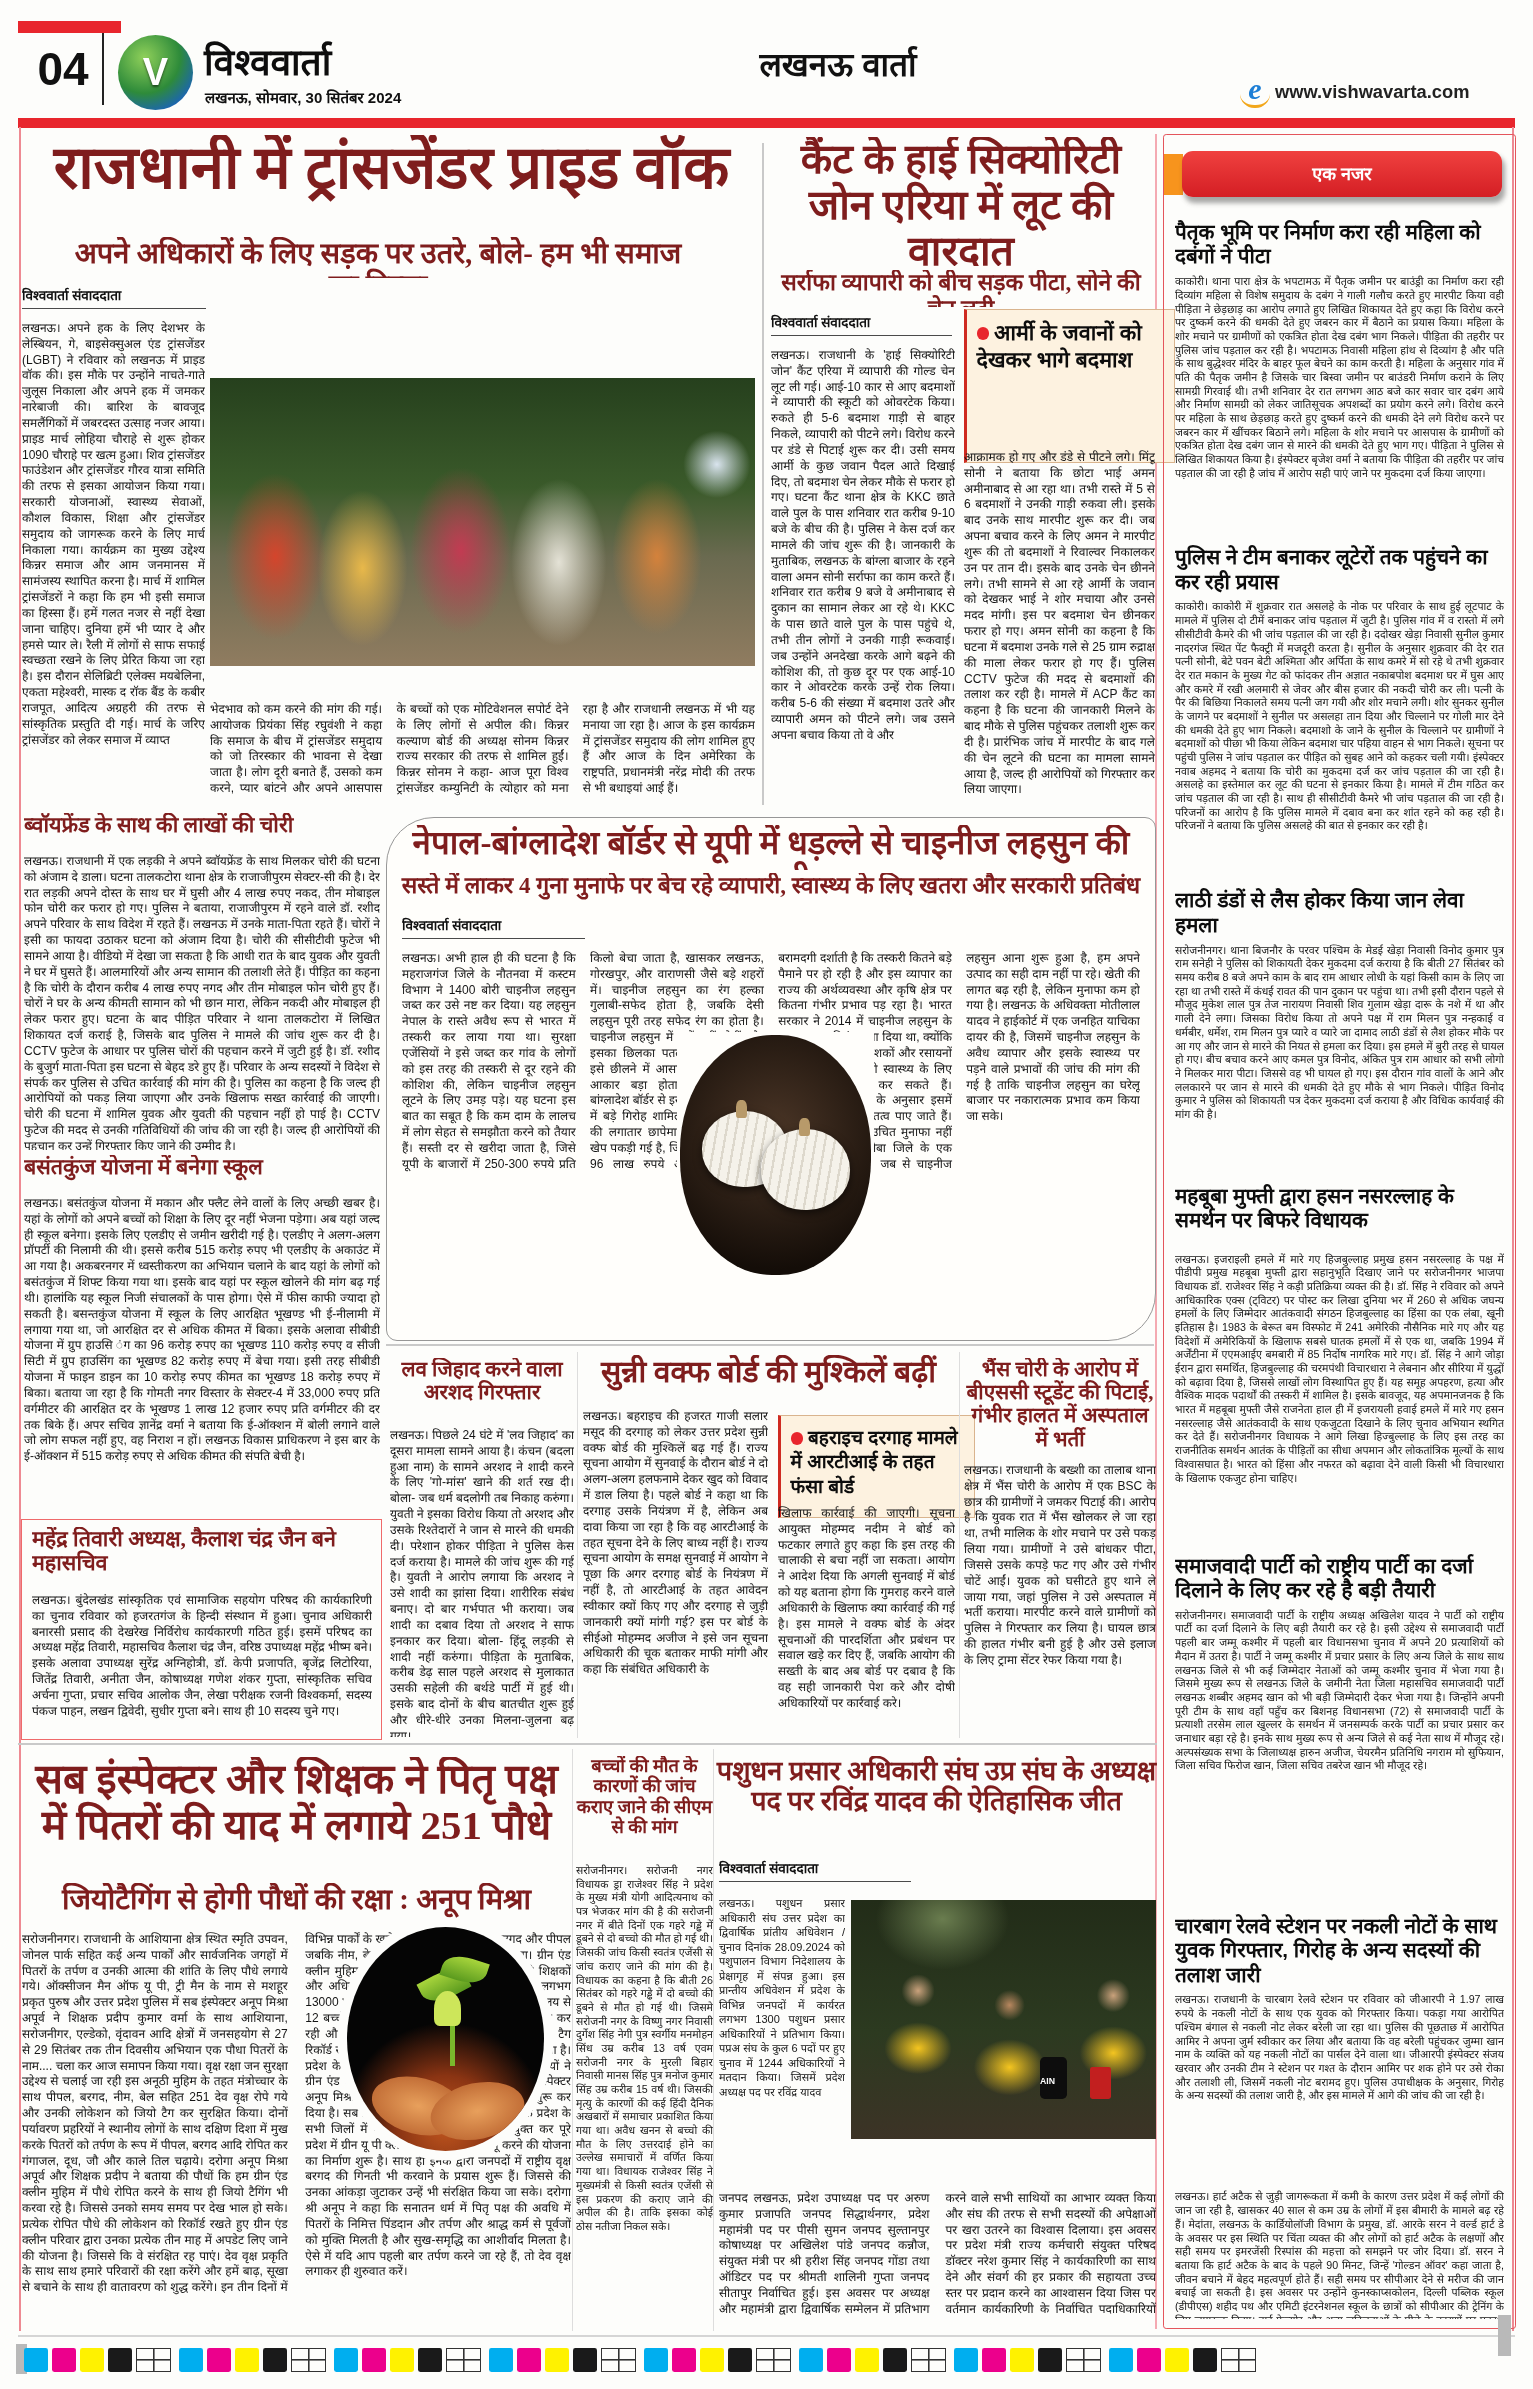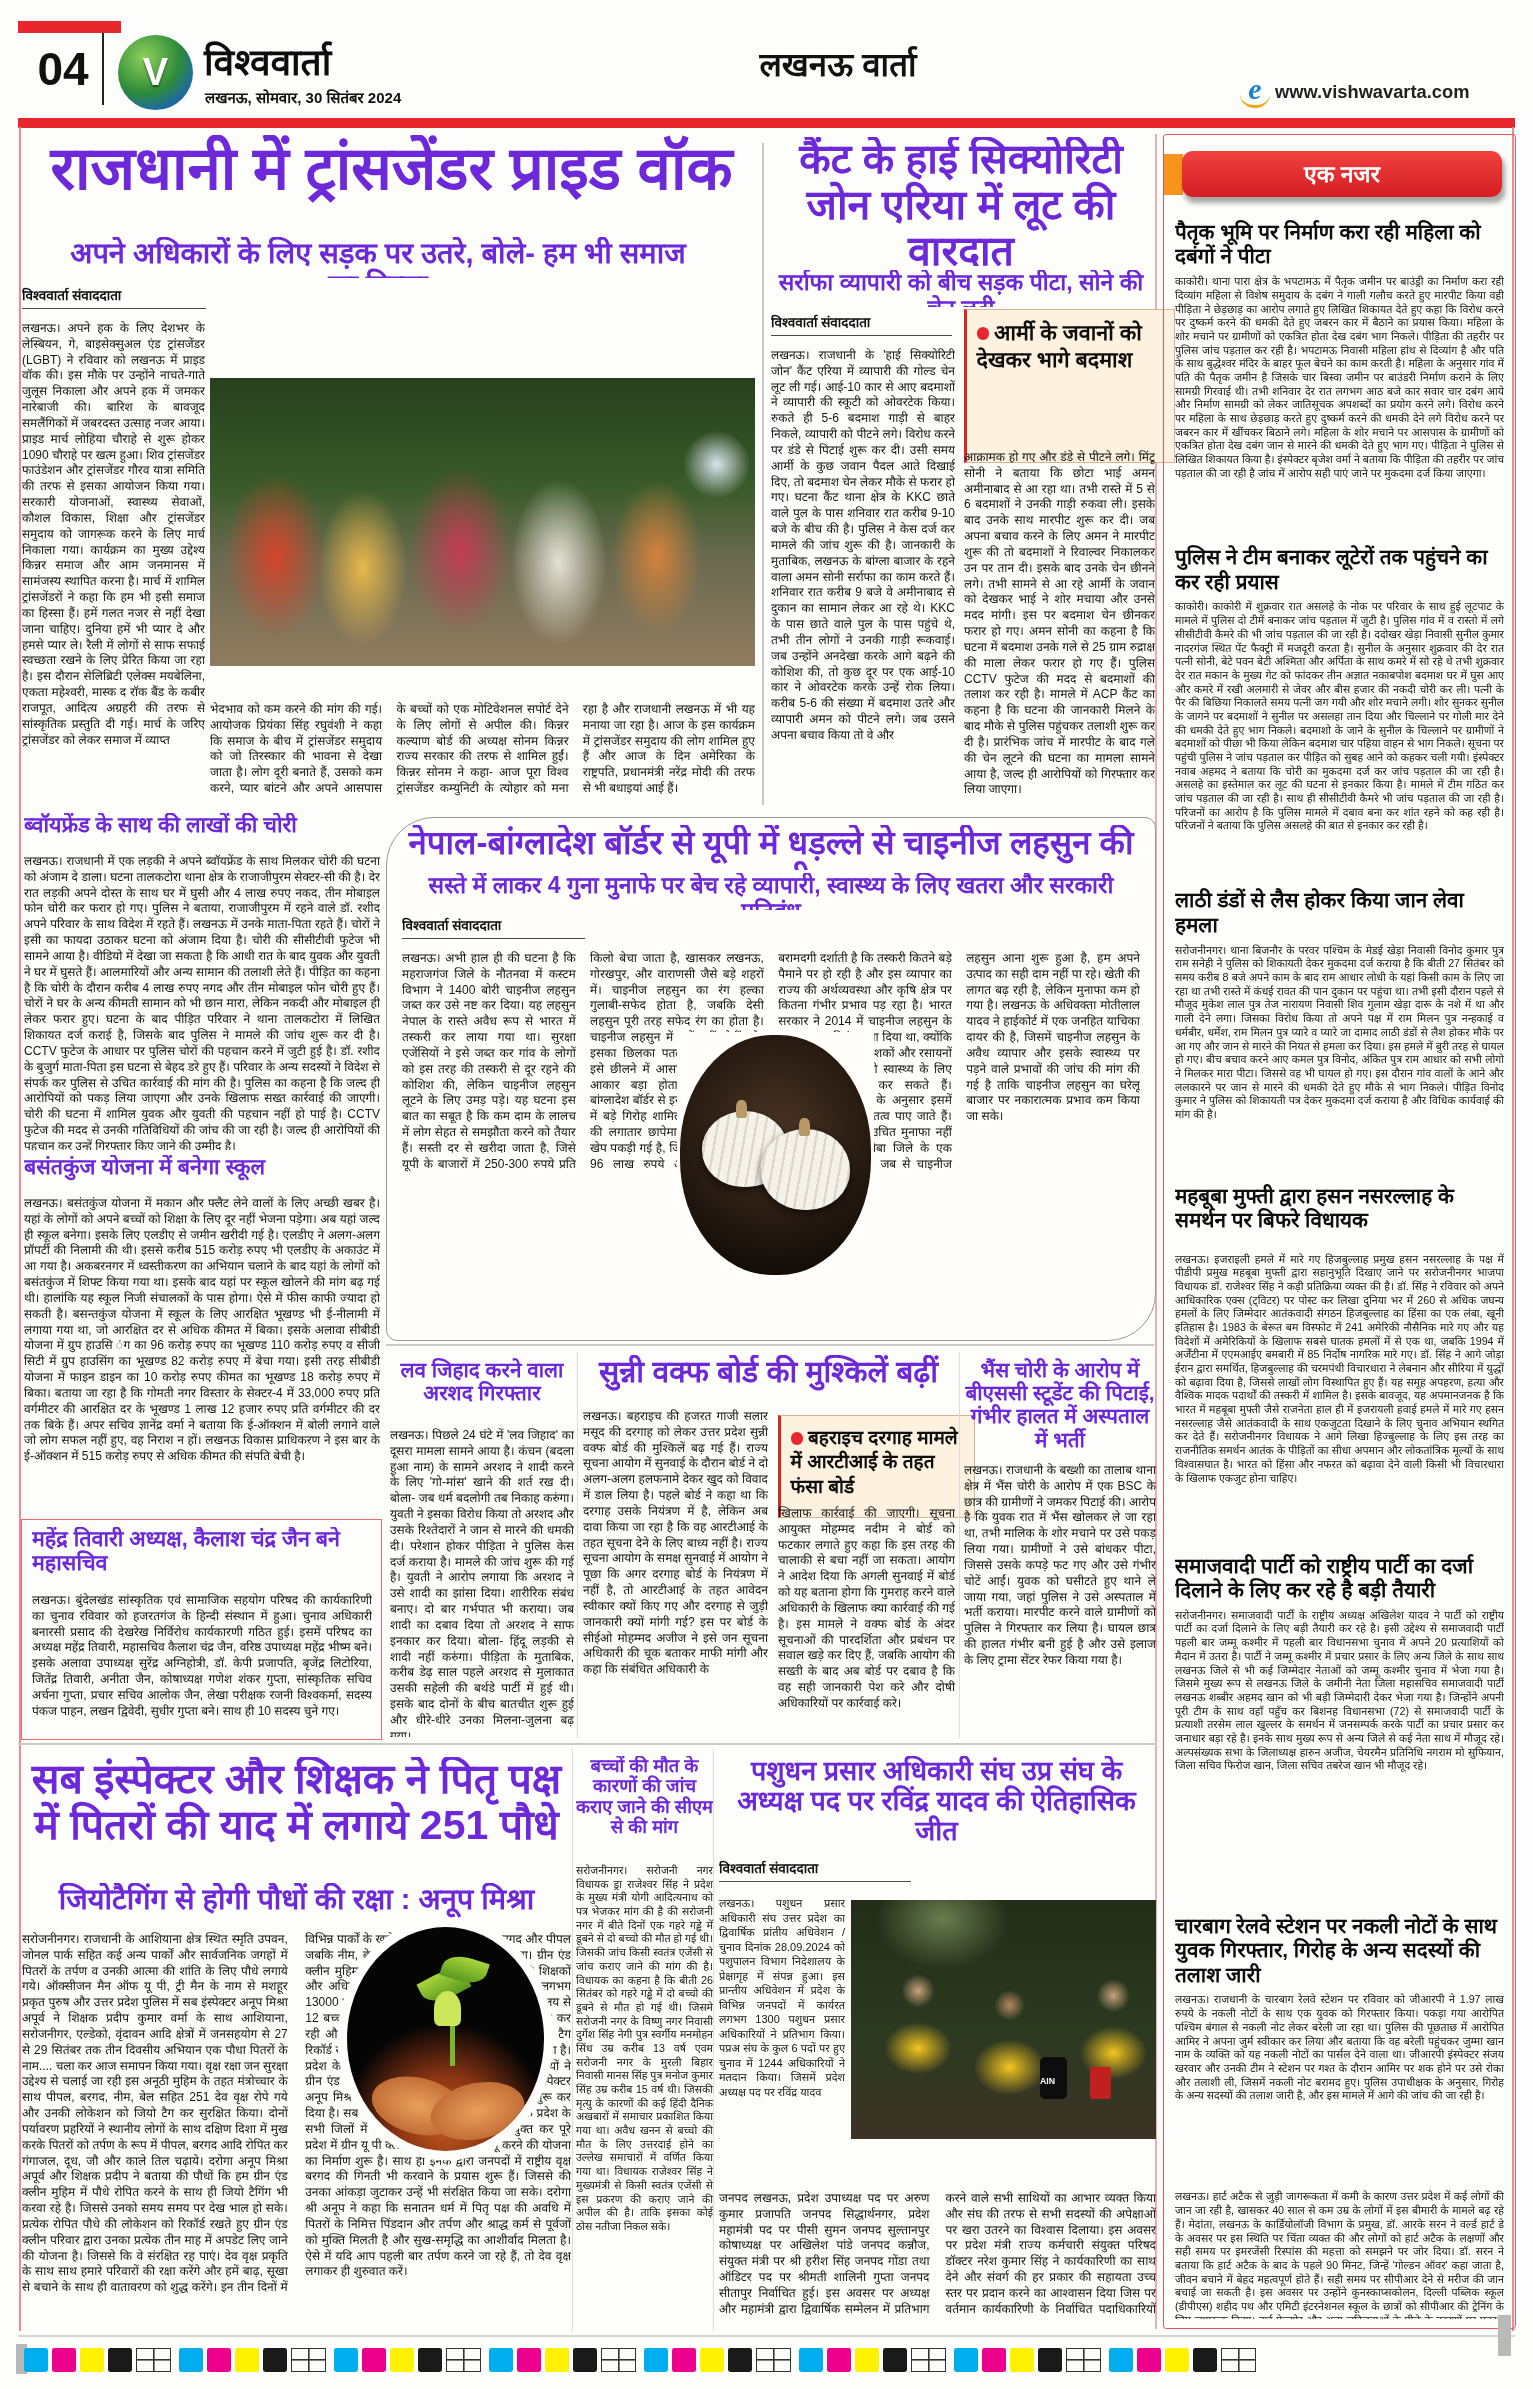--- a/index.html
+++ b/index.html
@@ -1,18 +1,18 @@
 <!DOCTYPE html>
 <html style="font-size:12.7px"><head>
 <meta charset="utf-8">
 <style>
   html,body{margin:0;padding:0;}
   body{width:1533px;height:2389px;position:relative;background:#fdfdfb;font-family:"Liberation Sans","DejaVu Sans",sans-serif;color:#111;overflow:hidden;}
   .abs{position:absolute;}
-  .hl{font-weight:bold;color:#6d28d9;line-height:1.12;text-align:center;overflow:hidden;}
+  .hl{font-weight:bold;color:#7f1d1d;line-height:1.12;text-align:center;overflow:hidden;font-family:Liberation Serif, serif;}
   .bt{font-size:12px;line-height:1.32;text-align:justify;overflow:hidden;color:#151515;}
   .sb-bt{font-size:10.7px;line-height:1.28;text-align:justify;overflow:hidden;color:#151515;}
   .byline{font-weight:bold;font-size:13.5px;border-bottom:1.6px solid #4a4a4a;padding-bottom:4px;overflow:hidden;white-space:nowrap;}
   .rule-red{background:#e8262d;}
   .rule-gray{background:#c9c9c9;}
   .callout{background:#fdf2e0;border:0.8px solid #d9b48e;border-left:3.2px solid #cf2b22;padding:9.5px 8px 8px 9.5px;font-weight:bold;line-height:1.3;color:#0d0d0d;overflow:hidden;}
   .dot{display:inline-block;width:12.7px;height:12.7px;border-radius:50%;background:#e8262d;margin-right:4.8px;vertical-align:middle;}
   
   #chip{left:17.5px;top:20.7px;width:103px;height:12.7px;}
   #pagenum{left:24px;top:33px;width:78px;height:72px;font-size:46px;font-weight:bold;text-align:center;line-height:72px;border-right:2.4px solid #222;}
@@ -109,21 +109,21 @@
     radial-gradient(circle 19px at 52% 44%,#b8875f 0%,rgba(184,135,95,0) 80%),
     radial-gradient(circle 20.7px at 86% 40%,#caa27c 0%,rgba(202,162,124,0) 80%),
     radial-gradient(ellipse 95px 72px at 30% 8%,#6a7d4f 0%,rgba(106,125,79,0) 70%),
     linear-gradient(180deg,#222c18 0%,#2c3a20 55%,#3c3326 100%);position:relative;overflow:hidden;}
   .mic{position:absolute;left:189px;top:157px;width:27px;height:42px;background:#0d0d0d;border-radius:4.8px;color:#fff;font-size:8.7px;font-weight:bold;line-height:48px;}
   .flag{position:absolute;left:239px;top:167px;width:20.7px;height:32px;background:#c21f1f;border-radius:2.4px;}
   #bpd2{left:719px;top:2191px;width:437px;height:140px;column-count:2;column-gap:16px;}
   
   #sbborder{left:1163px;top:134px;width:351px;height:2193px;border:1.6px solid #e4555c;border-radius:3.2px;}
   #ekorange{left:1164px;top:154px;width:19px;height:41px;background:#f7941d;}
-  #eknajar{left:1182px;top:151px;width:320px;height:46px;background:linear-gradient(#f0413f,#d41e24);border-radius:11px;color:#fff;font-size:23px;font-weight:bold;text-align:center;line-height:46px;box-shadow:2.4px 5.6px 5.6px rgba(60,60,60,.45);}
+  #eknajar{left:1182px;top:151px;width:320px;height:46px;background:linear-gradient(#f0413f,#d41e24);border-radius:11px;color:#fff;font-size:18px;font-weight:bold;text-align:center;line-height:46px;box-shadow:2.4px 5.6px 5.6px rgba(60,60,60,.45);}
   #sbcontent{left:1175px;top:212px;width:329px;height:2107px;overflow:hidden;}
   .sb-title{font-size:20.7px;font-weight:bold;line-height:1.18;margin:8px 0 6.4px 0;color:#0d0d0d;}
   .sbA{height:262px;} .sbB{height:280px;} .sbC{height:232px;} .sbD{height:293px;margin-top:20px;} .sbE{height:297px;} .sbF{height:197px;} .sbG{height:234px;}
   
   #botrule{left:17.5px;top:2335px;width:1497px;height:2.4px;background:#d5d5d5;}
   #colorbars{left:24px;top:2346px;width:1232px;height:27px;display:flex;justify-content:space-between;align-items:center;}
   .cbar-group{display:flex;gap:4px;align-items:center;}
   .swatch{width:24px;height:24px;border-radius:2.4px;}
   .regmark{width:33px;height:22px;border:1.6px solid #333;background:
     linear-gradient(#333,#333) 50% 0/1.6px 100% no-repeat,

